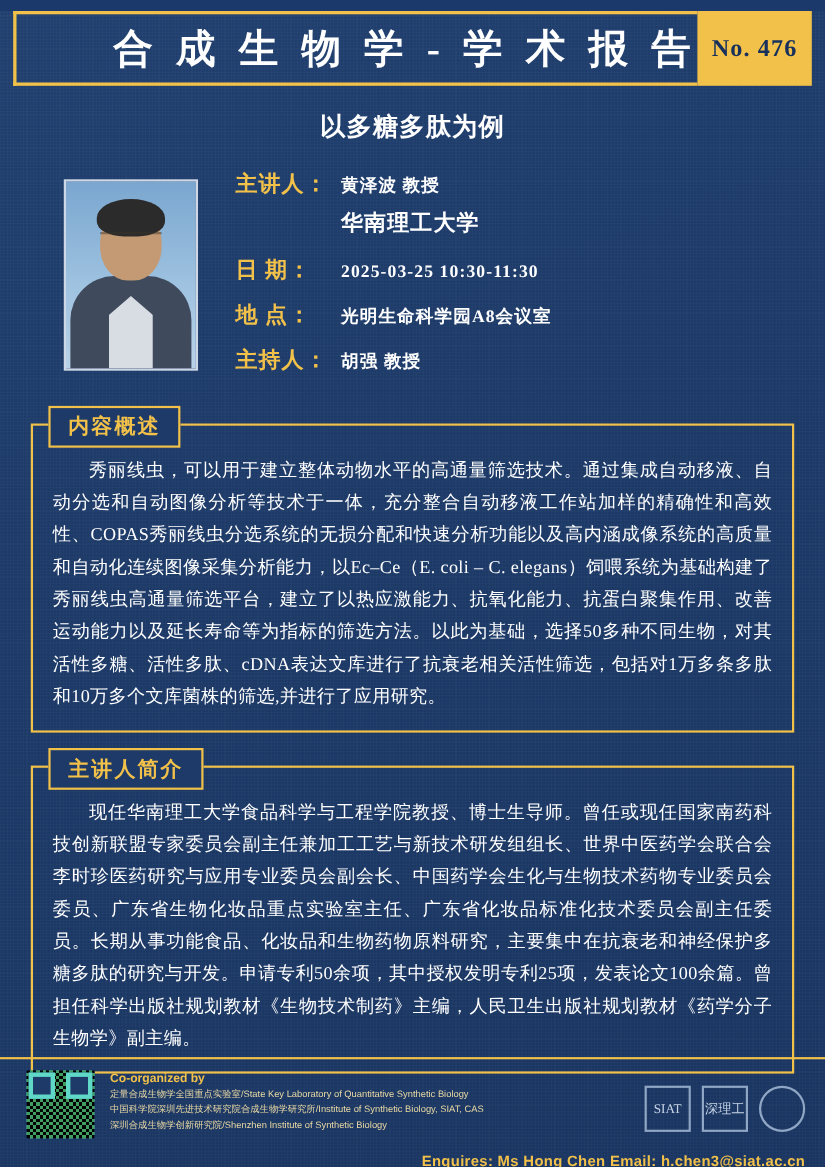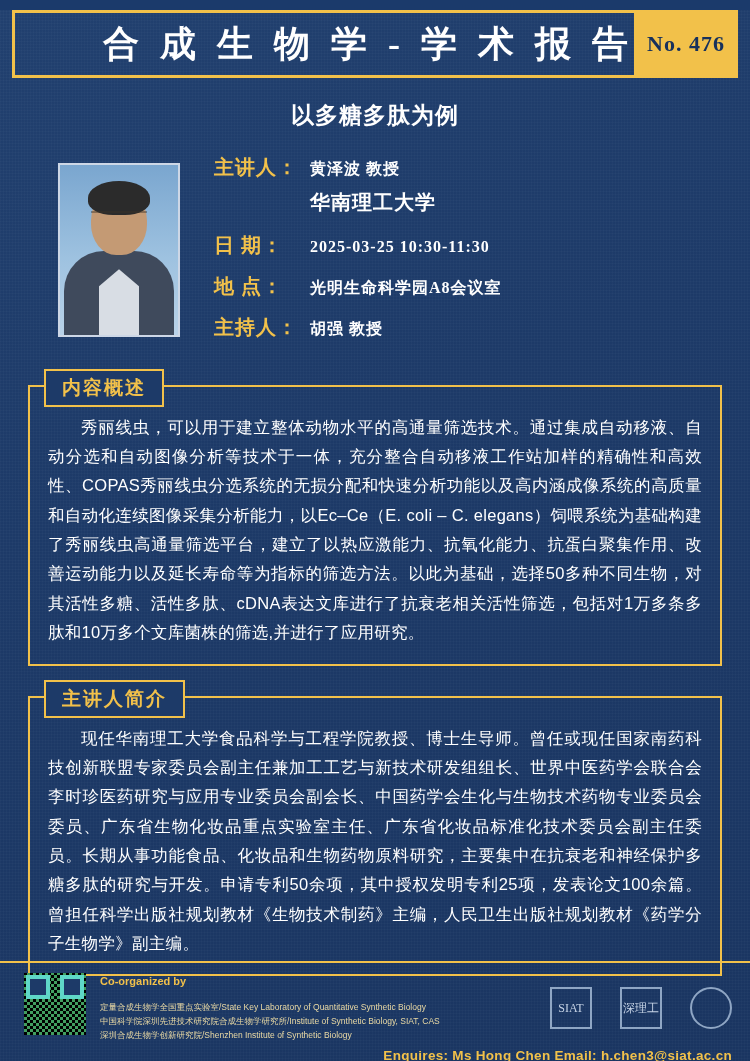--- a/index.html
+++ b/index.html
@@ -196,21 +196,21 @@
     letter-spacing: 2px;
     font-family: "Liberation Serif", "DejaVu Serif", serif;
   }
   .section-body {
     color: #ffffff;
     font-size: 16.5px;
     line-height: 1.78;
     text-align: justify;
     text-indent: 2em;
     letter-spacing: 0.3px;
-    font-family: Liberation Sans, sans-serif;
+    font-family: Liberation Serif, serif;
   }
   #section-abstract { margin-top: 30px; }
   #section-bio { margin-top: 30px; }
 
   
   .footer {
     position: absolute;
     left: 0;
     bottom: 0;
     width: 750px;
@@ -243,35 +243,35 @@
   .qr::before { left: 2px; top: 2px; }
   .qr::after { right: 2px; top: 2px; }
   .org {
     margin-left: 14px;
     padding-top: 2px;
   }
   .org-head {
     color: #f2c14a;
     font-size: 11px;
     font-weight: bold;
-    margin-bottom: 14px;
+    margin-bottom: 1px;
     font-family: "Liberation Sans", sans-serif;
   }
   .org-line {
     color: #e9d9a4;
     font-size: 8.5px;
     line-height: 1.62;
     font-family: "Liberation Sans", sans-serif;
     white-space: nowrap;
   }
   .logos {
     margin-left: auto;
     display: flex;
     align-items: center;
-    gap: 28px;
+    gap: 10px;
     padding-top: 14px;
   }
   .logo {
     width: 38px;
     height: 38px;
     border: 2px solid #8fa6c4;
     color: #c7d4e6;
     font-size: 12px;
     display: flex;
     align-items: center;

